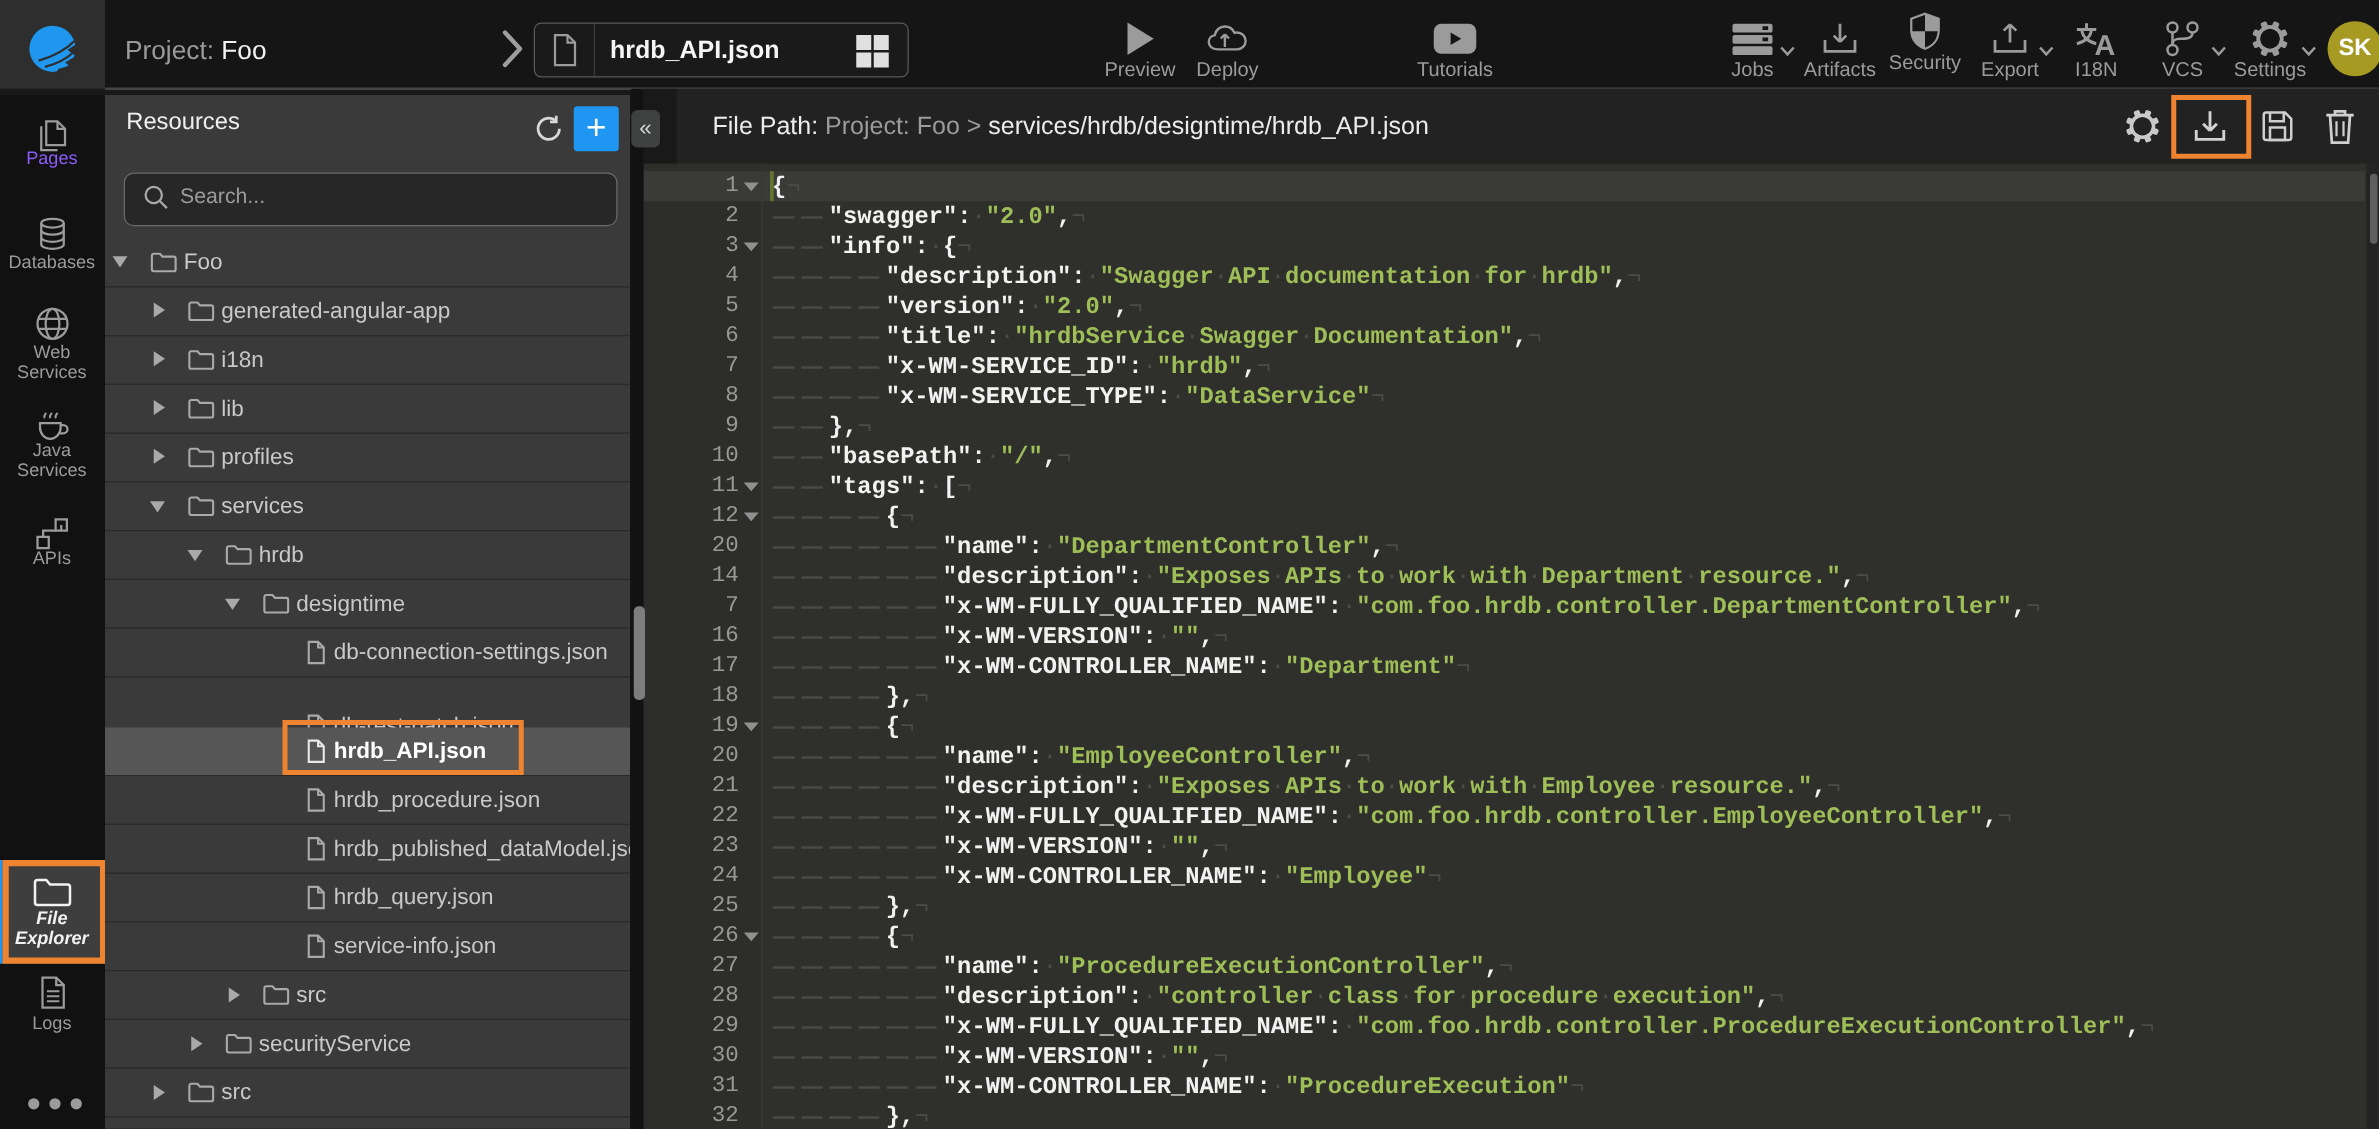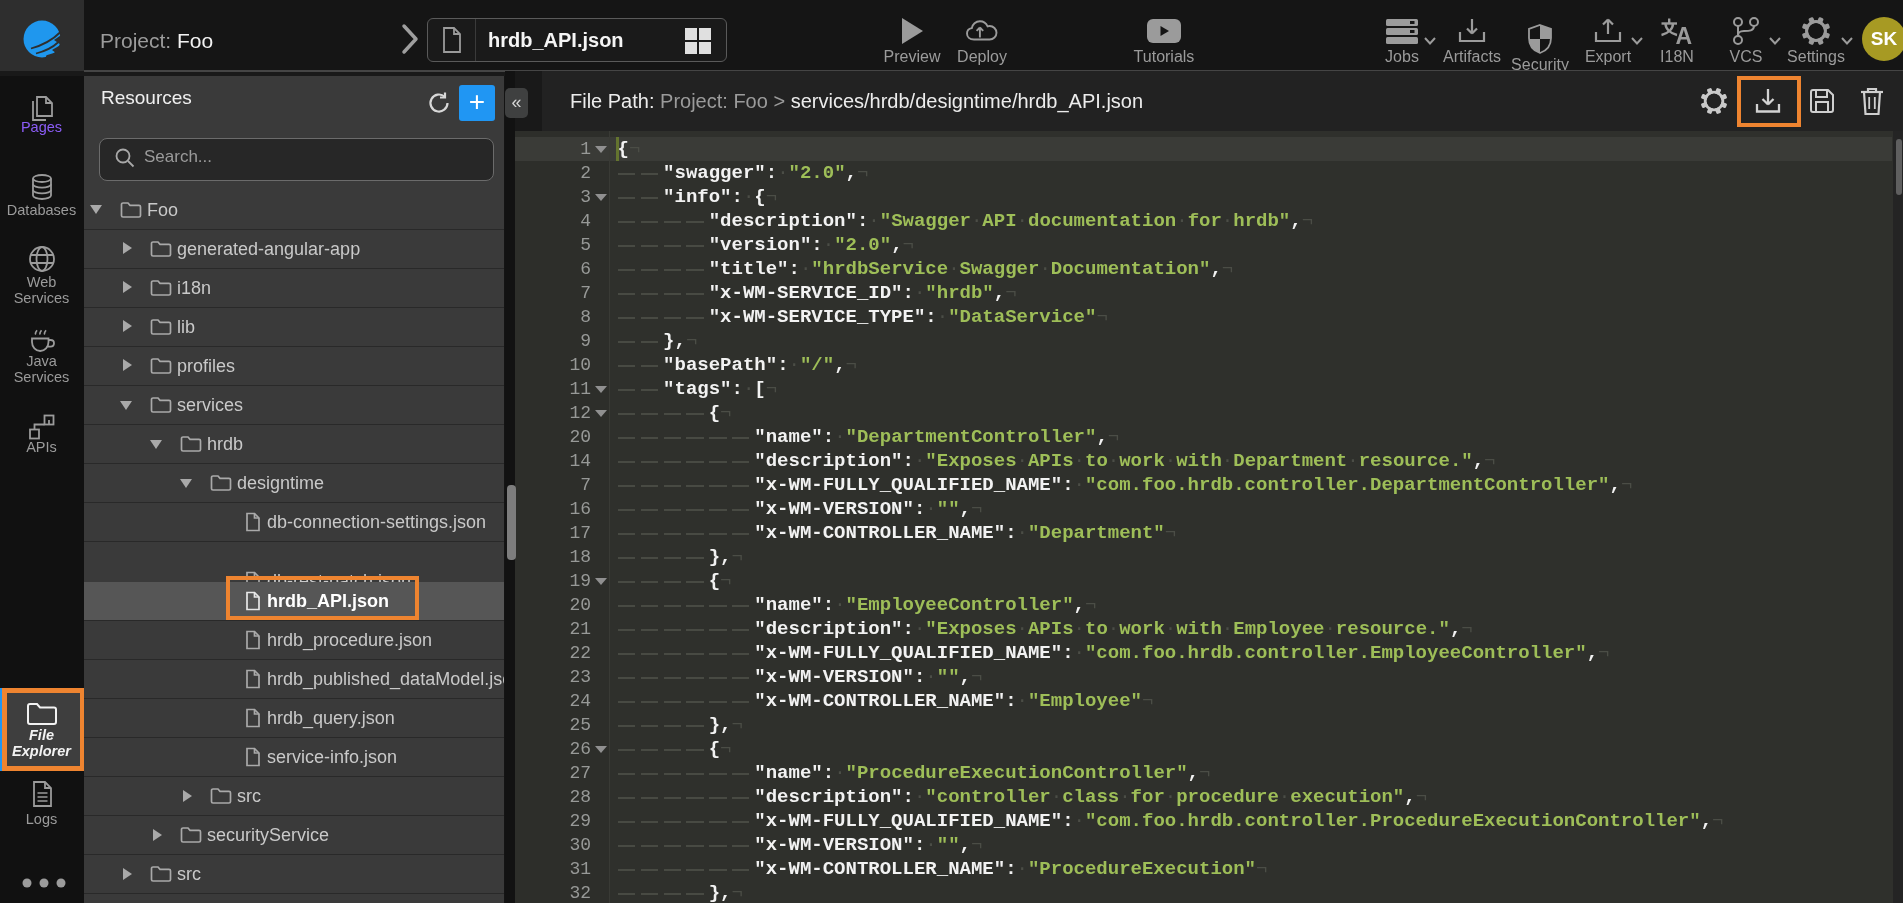--- a/index.html
+++ b/index.html
@@ -113,21 +113,21 @@
     </svg></div>
 <div class="hicon" style="left:1427px;top:14px;width:90px">
     <div class="ic">
       <svg width="30" height="30" viewBox="0 0 30 30" fill="none">
         <path d="M3 16 V25 H27 V16" stroke="#9b9b9b" stroke-width="2.2"></path>
         <path d="M15 3 V17.5 M15 17.5 L10 12.5 M15 17.5 L20 12.5" stroke="#9b9b9b" stroke-width="2.2"></path>
       </svg>
     </div>
     <div>Artifacts</div>
   </div>
-<div class="hicon" style="left:1495px;top:22px;width:90px">
+<div class="hicon" style="left:1495px;top:8px;width:90px">
     <div class="ic">
       <svg width="28" height="32" viewBox="0 0 28 32" fill="none">
         <path d="M14 2 L25 6 V15 C25 22.5 20.5 27.8 14 30 C7.5 27.8 3 22.5 3 15 V6 Z" stroke="#9b9b9b" stroke-width="1.8"></path>
         <path d="M14 2 L25 6 V15 C25 15.3 25 15.7 24.97 16 H14 Z" fill="#9b9b9b"></path>
         <path d="M14 16 V30 C7.5 27.8 3 22.5 3 15 V16 Z" fill="#9b9b9b"></path>
       </svg>
     </div>
     <div>Security</div>
   </div>
 <div class="hicon" style="left:1563px;top:14px;width:90px">

